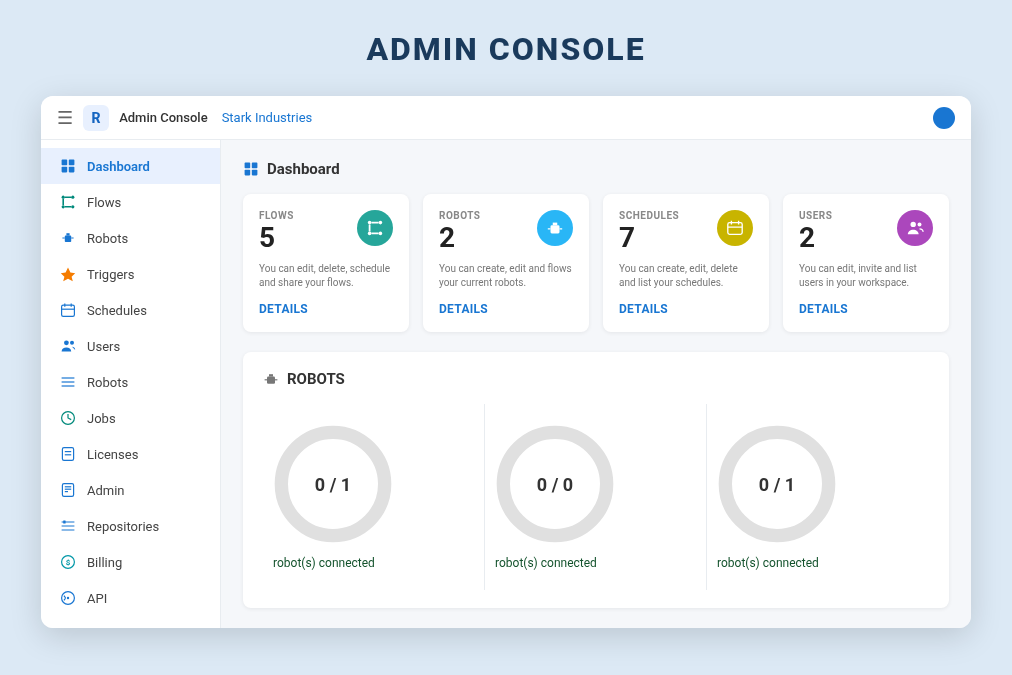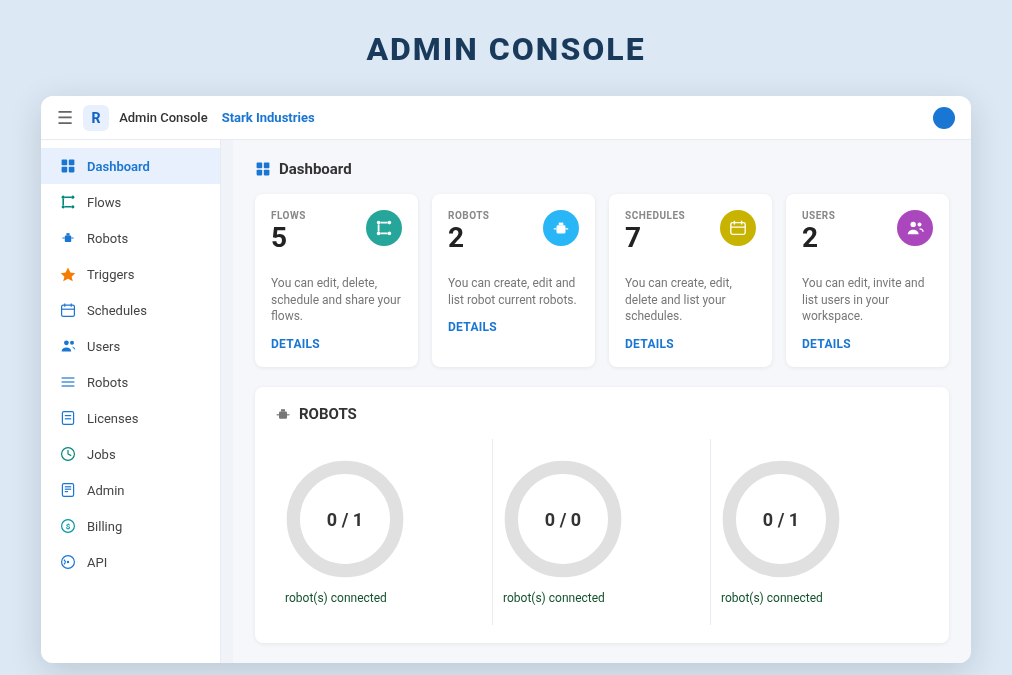--- a/index.html
+++ b/index.html
@@ -57,36 +57,35 @@
       color: #1565c0;
     }
     .top-bar-appname {
       font-size: 13px;
       color: #333;
       font-weight: 500;
     }
     .top-bar-workspace {
       font-size: 13px;
       color: #1976d2;
-      font-weight: 700;
+      font-weight: 400;
       margin-left: 4px;
     }
     .top-bar-spacer { flex: 1; }
     .top-bar-avatar {
       width: 22px;
       height: 22px;
       background: #1976d2;
       border-radius: 50%;
     }
     
     .app-body {
       display: flex;
       flex: 1;
       min-height: 0;
-      gap: 12px;
     }
     
     .sidebar {
       width: 180px;
       background: #fff;
       border-right: 1px solid #e8ecf0;
       padding: 8px 0;
       flex-shrink: 0;
     }
     .sidebar-item {
@@ -173,24 +172,24 @@
       flex-shrink: 0;
     }
     .stat-number {
       font-size: 28px;
       font-weight: 700;
       color: #222;
       line-height: 1.1;
       margin-top: 2px;
     }
     .stat-desc {
-      font-size: 12px;
+      font-size: 10px;
       color: #777;
       line-height: 1.4;
-      margin-top: 17px;
+      margin-top: 4px;
     }
     .stat-details {
       font-size: 12px;
       font-weight: 700;
       color: #1976d2;
       margin-top: 8px;
       cursor: pointer;
       letter-spacing: 0.3px;
     }
     
@@ -345,52 +344,63 @@
           <svg viewBox="0 0 20 20" fill="currentColor" width="16" height="16">
               <line x1="2" y1="5" x2="18" y2="5" stroke="currentColor" stroke-width="1.5"></line>
               <line x1="2" y1="10" x2="18" y2="10" stroke="currentColor" stroke-width="1.5"></line>
               <line x1="2" y1="15" x2="18" y2="15" stroke="currentColor" stroke-width="1.5"></line>
             </svg>
         </span>
         <span>Robots</span>
       </div>
 
       <div class="sidebar-item">
+        <span class="sidebar-icon icon-teal">
+          <svg viewBox="0 0 20 20" fill="currentColor" width="16" height="16">
+              <circle cx="10" cy="10" r="8" fill="none" stroke="currentColor" stroke-width="1.5"></circle>
+              <polyline points="10,5 10,10 14,12" fill="none" stroke="currentColor" stroke-width="1.5"></polyline>
+            </svg>
+        </span>
+        <span>Jobs</span>
+      </div>
+
+      <div class="sidebar-item">
         <span class="sidebar-icon icon-blue">
           <svg viewBox="0 0 20 20" fill="currentColor" width="16" height="16">
               <rect x="3" y="2" width="14" height="16" rx="2" fill="none" stroke="currentColor" stroke-width="1.5"></rect>
               <line x1="6" y1="7" x2="14" y2="7" stroke="currentColor" stroke-width="1.5"></line>
               <line x1="6" y1="11" x2="14" y2="11" stroke="currentColor" stroke-width="1.5"></line>
             </svg>
         </span>
         <span>Licenses</span>
-      </div>
-
-      <div class="sidebar-item">
-        <span class="sidebar-icon icon-teal">
-          <svg viewBox="0 0 20 20" fill="currentColor" width="16" height="16">
-              <circle cx="10" cy="10" r="8" fill="none" stroke="currentColor" stroke-width="1.5"></circle>
-              <polyline points="10,5 10,10 14,12" fill="none" stroke="currentColor" stroke-width="1.5"></polyline>
-            </svg>
-        </span>
-        <span>Jobs</span>
       </div>
 
       <div class="sidebar-item">
         <span class="sidebar-icon icon-blue">
           <svg viewBox="0 0 20 20" fill="currentColor" width="16" height="16">
               <rect x="3" y="2" width="14" height="16" rx="2" fill="none" stroke="currentColor" stroke-width="1.5"></rect>
               <line x1="6" y1="6" x2="14" y2="6" stroke="currentColor" stroke-width="1.5"></line>
               <line x1="6" y1="9" x2="14" y2="9" stroke="currentColor" stroke-width="1.5"></line>
               <line x1="6" y1="12" x2="10" y2="12" stroke="currentColor" stroke-width="1.5"></line>
             </svg>
         </span>
         <span>Admin</span>
       </div>
 
+      <div class="sidebar-item">
+        <span class="sidebar-icon icon-blue">
+          <svg viewBox="0 0 20 20" fill="currentColor" width="16" height="16">
+              <line x1="2" y1="5" x2="18" y2="5" stroke="currentColor" stroke-width="1.5"></line>
+              <line x1="2" y1="10" x2="18" y2="10" stroke="currentColor" stroke-width="1.5"></line>
+              <line x1="2" y1="15" x2="18" y2="15" stroke="currentColor" stroke-width="1.5"></line>
+              <rect x="4" y="3" width="3" height="4" rx="0.5"></rect>
+            </svg>
+        </span>
+        <span>Repositories</span>
+      </div>
 
       <div class="sidebar-item">
         <span class="sidebar-icon icon-cyan">
           <svg viewBox="0 0 20 20" fill="currentColor" width="16" height="16">
               <circle cx="10" cy="10" r="8" fill="none" stroke="currentColor" stroke-width="1.5"></circle>
               <text x="10" y="14" text-anchor="middle" font-size="10" font-weight="bold" fill="currentColor">$</text>
             </svg>
         </span>
         <span>Billing</span>
       </div>
@@ -453,21 +463,21 @@
               <svg viewBox="0 0 20 20" fill="white" width="18" height="18">
                   <rect x="5" y="7" width="10" height="9" rx="1.5"></rect>
                   <rect x="7.5" y="4" width="5" height="3"></rect>
                   <circle cx="8" cy="12" r="1.2"></circle>
                   <circle cx="12" cy="12" r="1.2"></circle>
                   <line x1="2" y1="11" x2="5" y2="11" stroke="white" stroke-width="1.5"></line>
                   <line x1="15" y1="11" x2="18" y2="11" stroke="white" stroke-width="1.5"></line>
                 </svg>
             </div>
           </div>
-          <div class="stat-desc">You can create, edit and list robot current robots.</div>
+          <div class="stat-desc">You can create, edit and flows your current robots.</div>
           <div class="stat-details">DETAILS</div>
         </div>
 
         <div class="stat-card">
           <div class="stat-card-header">
             <div>
               <div class="stat-label">SCHEDULES</div>
               <div class="stat-number">7</div>
             </div>
             <div class="stat-icon" style="background:#c8b400;">

